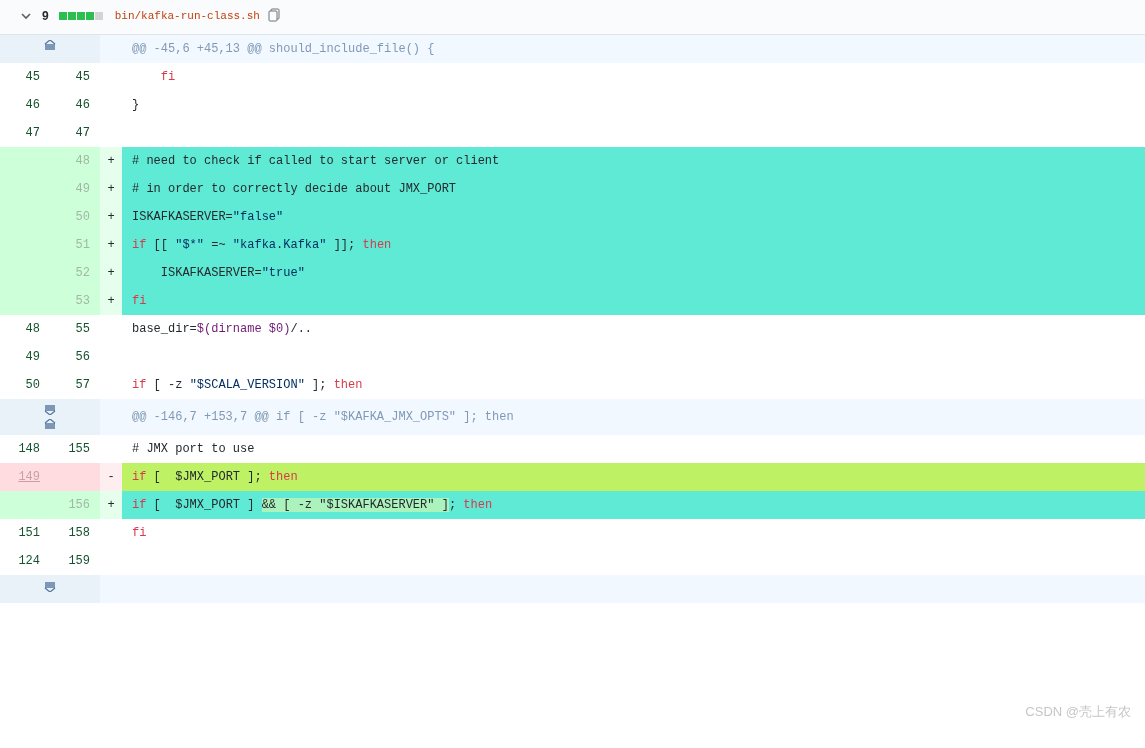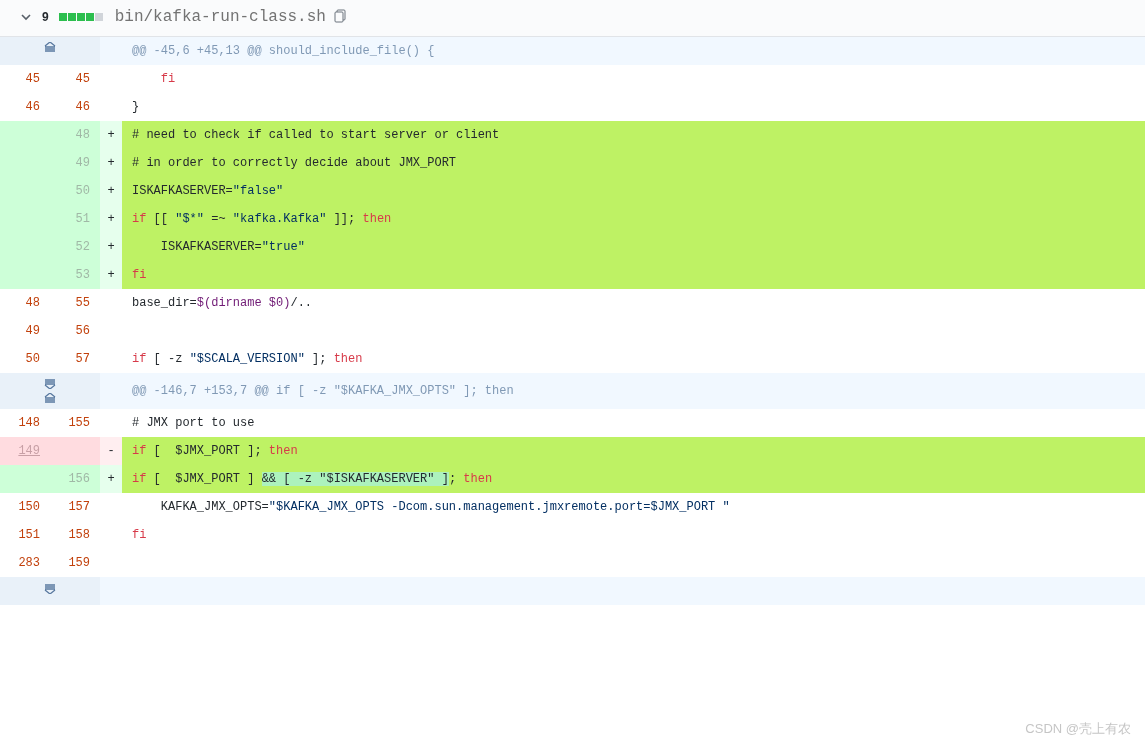--- a/index.html
+++ b/index.html
@@ -21,37 +21,37 @@
   .chevron {
     width: 16px; height: 16px;
     display:inline-flex; align-items:center; justify-content:center;
     color:#586069;
   }
   .stat-num { font-weight: 600; color:#24292e; font-size:12px; }
   .diffstat { display:flex; gap:1px; margin-left:2px; }
   .diffstat span { width:8px; height:8px; display:inline-block; }
   .ds-add { background:#2cbe4e; }
   .ds-neutral { background:#d1d5da; }
-  .file-path { font-family: SFMono-Regular, Consolas, "Liberation Mono", Menlo, monospace; font-size:16px; color:#737373; margin-left:4px; }
+  .file-path { font-family: SFMono-Regular, Consolas, "Liberation Mono", Menlo, monospace; font-size:11px; color:#c2410c; margin-left:4px; }
   .copy-icon { width:16px; height:16px; color:#6a737d; display:inline-flex; cursor:pointer; }
 
   table.diff {
     width:100%;
     border-collapse: collapse;
     font-family: SFMono-Regular, Consolas, "Liberation Mono", Menlo, monospace;
     font-size: 12px;
     line-height: 20px;
     tab-size: 4;
   }
   td { padding:0; }
   td.num {
     width:50px; min-width:50px;
     text-align:right;
     padding: 4px 10px 4px 4px;
-    color:#c2410c;
+    color:#14532d;
     background:#ffffff;
     user-select:none;
     vertical-align: top;
   }
   td.code {
     padding:4px 10px;
     white-space: pre;
     width:100%;
   }
   td.marker {
@@ -68,36 +68,36 @@
   tr.hunk td.num { background:#e9f1f9; }
 
   tr.hunk td.num.exp {
     text-align:center;
     color:#5a7aa0;
     padding:4px 4px;
   }
 
   tr.add td.num { background:#cdffd8; color:#a0b8a6; }
   tr.add td.marker { background:#e6ffed; }
-  tr.add td.code { background:#bef264; }
+  tr.add td.code { background:#5eead4; }
 
   tr.del td.num { background:#ffdce0; color:#c8a0a6;text-decoration:underline; }
   tr.del td.marker { background:#ffeef0; }
   tr.del td.code { background:#bef264; }
 
   
   .kw { color:#d73a49; }   
   .str { color:#032f62; }  
   .sub { color:#701a75; }
   .hl-add { background:#acf2bd; }
 
   .watermark {
     position: fixed;
     right: 14px;
-    bottom: 10px;
+    bottom: 27px;
     font-size: 13px;
     color: #b7b7b7;
     opacity:0.8;
     font-family: -apple-system, sans-serif;
   }
   .exp-stack { display:flex; flex-direction:column; align-items:center; gap:4px; }
 </style>
 </head>
 <body>
 
@@ -142,20 +142,26 @@
         <td class="num">45</td>
         <td class="marker"></td>
         <td class="code"><span class="kw">    fi</span></td>
       </tr>
 <tr>
         <td class="num">46</td>
         <td class="num">46</td>
         <td class="marker"></td>
         <td class="code">}</td>
       </tr>
+<tr>
+        <td class="num">47</td>
+        <td class="num">47</td>
+        <td class="marker"></td>
+        <td class="code"></td>
+      </tr>
 
 <tr class="add">
         <td class="num"></td>
         <td class="num">48</td>
         <td class="marker">+</td>
         <td class="code"><span># need to check if called to start server or client</span></td>
       </tr>
 <tr class="add">
         <td class="num"></td>
         <td class="num">49</td>
@@ -236,33 +242,27 @@
       </tr>
 
 <tr class="add">
         <td class="num"></td>
         <td class="num">156</td>
         <td class="marker">+</td>
         <td class="code"><span class="kw">if</span><span> [  </span><span>$JMX_PORT</span><span> ] </span><span class="hl-add">&amp;&amp; [ -z "$ISKAFKASERVER" ]</span><span>; </span><span class="kw">then</span></td>
       </tr>
 
 <tr>
-        <td class="num">150</td>
-        <td class="num">157</td>
-        <td class="marker"></td>
-        <td class="code"><span>    KAFKA_JMX_OPTS=</span><span class="str">"$KAFKA_JMX_OPTS -Dcom.sun.management.jmxremote.port=$JMX_PORT "</span></td>
-      </tr>
-<tr>
         <td class="num">151</td>
         <td class="num">158</td>
         <td class="marker"></td>
         <td class="code"><span class="kw">fi</span></td>
       </tr>
 <tr>
-        <td class="num">283</td>
+        <td class="num">124</td>
         <td class="num">159</td>
         <td class="marker"></td>
         <td class="code"></td>
       </tr>
 
 <tr class="hunk">
   <td class="num exp" colspan="2">
     <svg width="16" height="12" viewBox="0 0 16 12">
             <path d="M3 3 L13 3 M3 5 L13 5 M3 7 L13 7 M3 8 L8 12 L13 8" fill="none" stroke="currentColor" stroke-width="1.3"></path>
           </svg>

